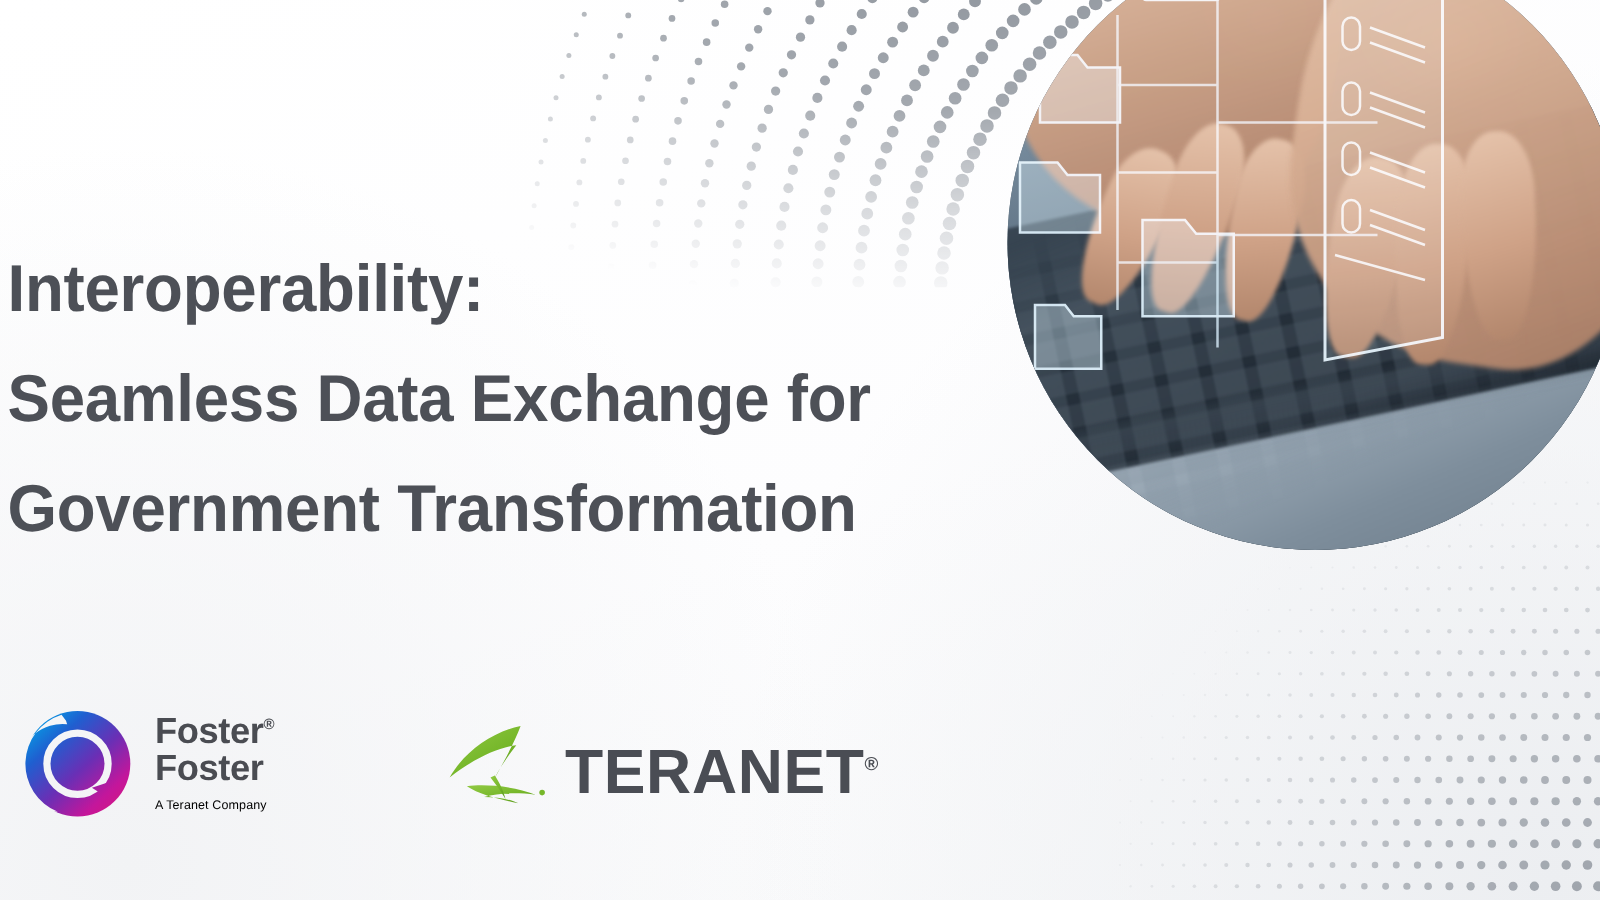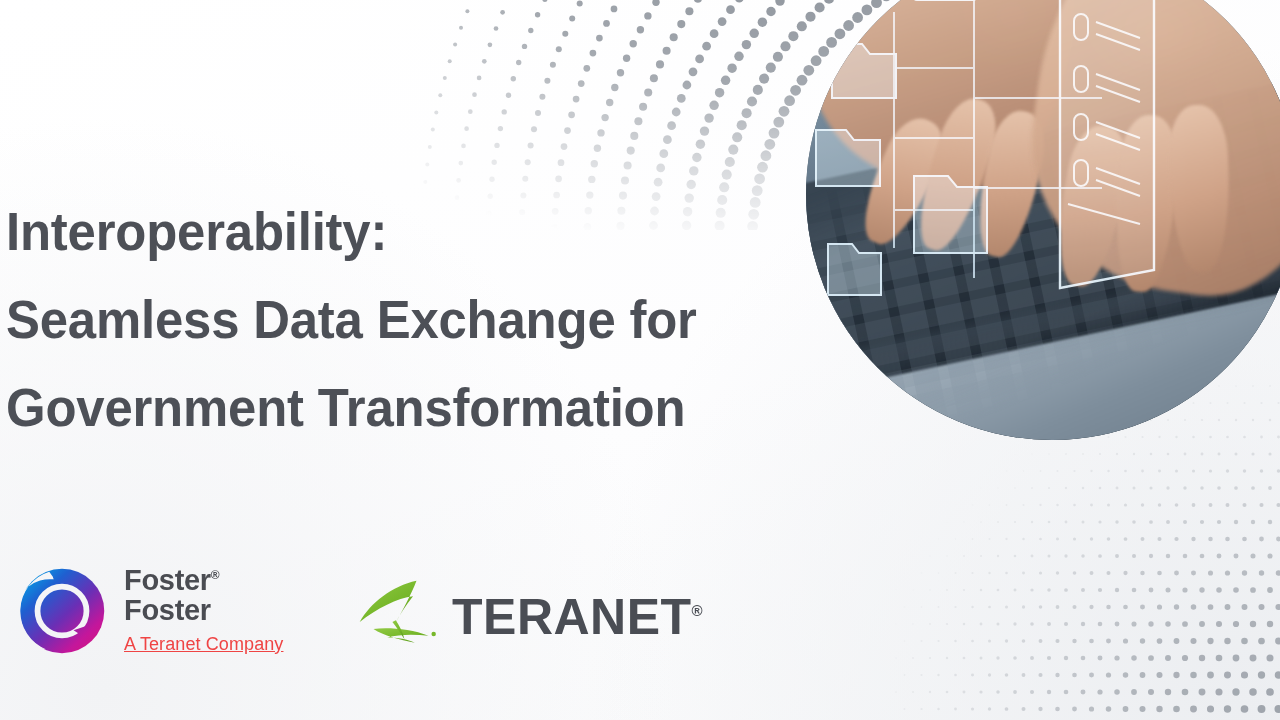--- a/index.html
+++ b/index.html
@@ -204,26 +204,25 @@
     white-space: nowrap;
   }
   .fm-name sup {
     font-size: 12px;
     font-weight: bold;
     vertical-align: super;
     line-height: 0;
   }
   #fm-tagline {
     margin-top: 9px;
-    color: #ef4444;
-    font-size: 18px;
+    color: #000000;
+    font-size: 10px;
     font-weight: normal;
     letter-spacing: 0.1px;
     white-space: nowrap;
-    text-decoration: underline;
   }
 
   
   #teranet-logo {
     position: absolute;
     left: 358px;
     top: 22px;
     display: flex;
     align-items: flex-end;
   }

